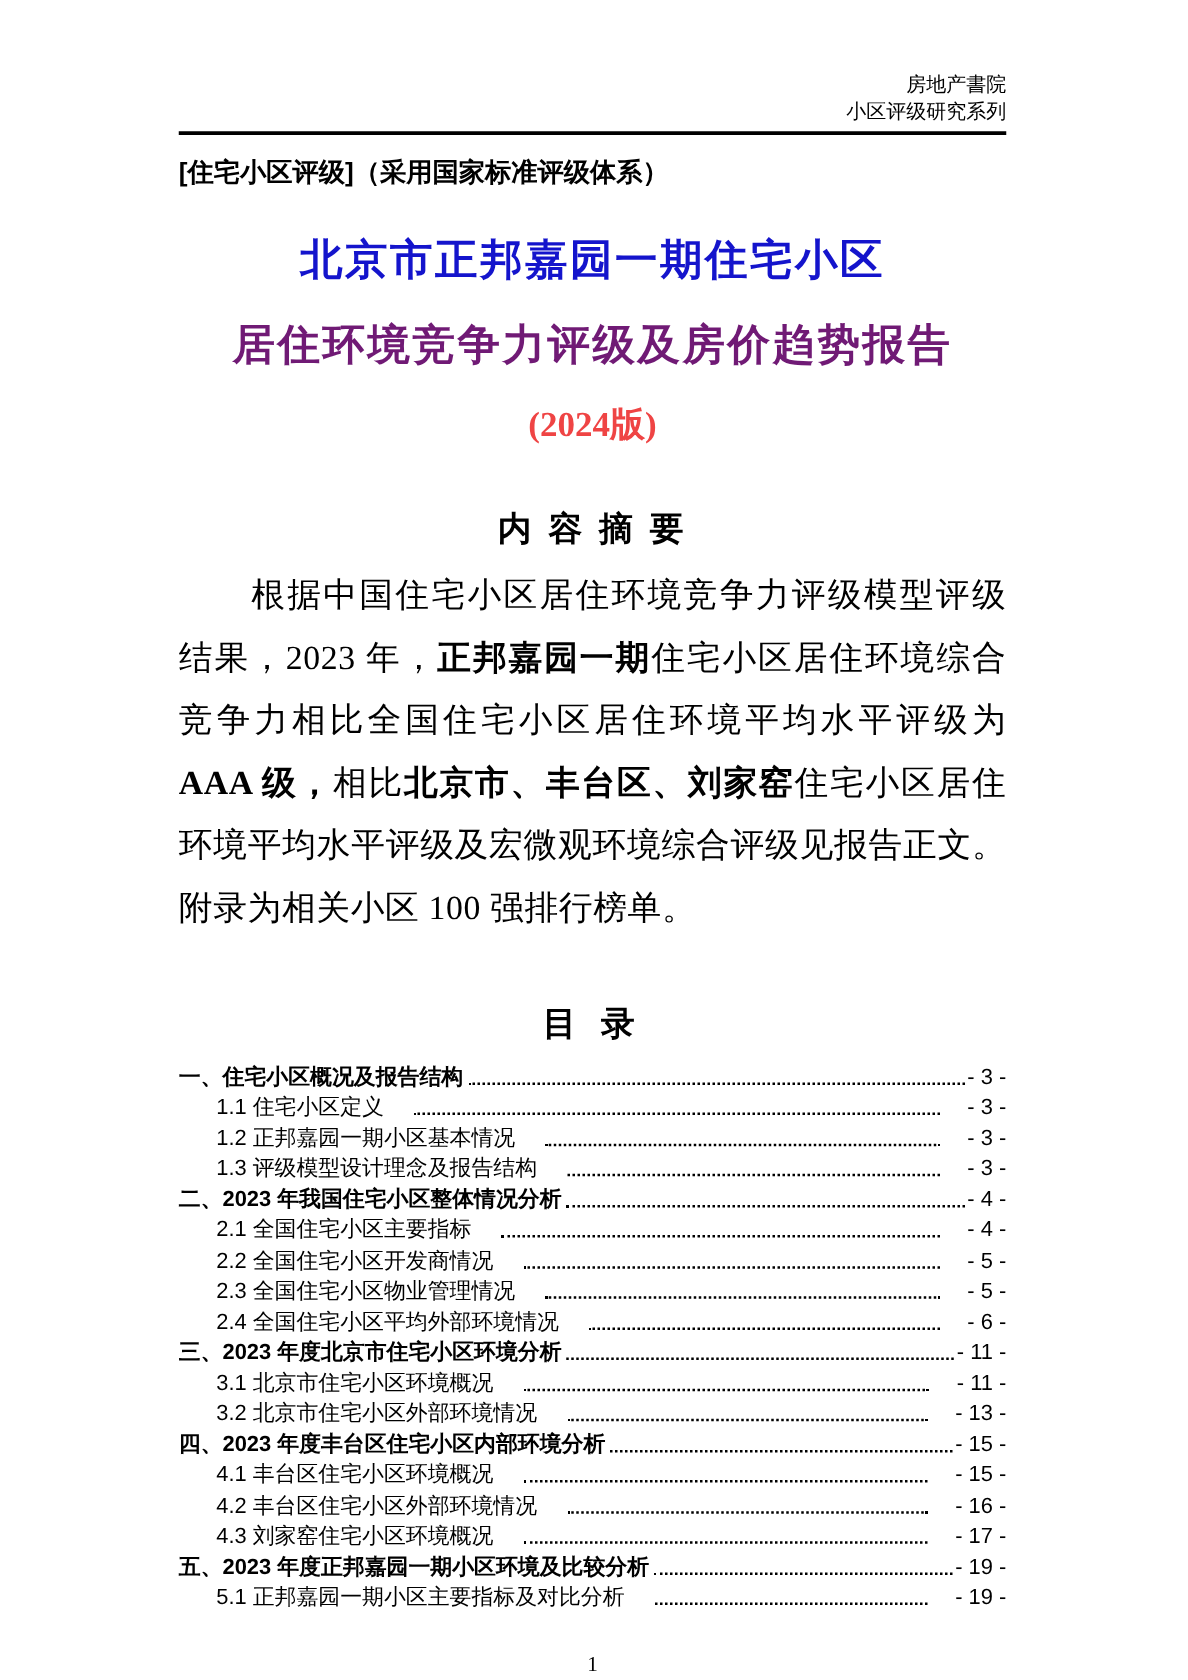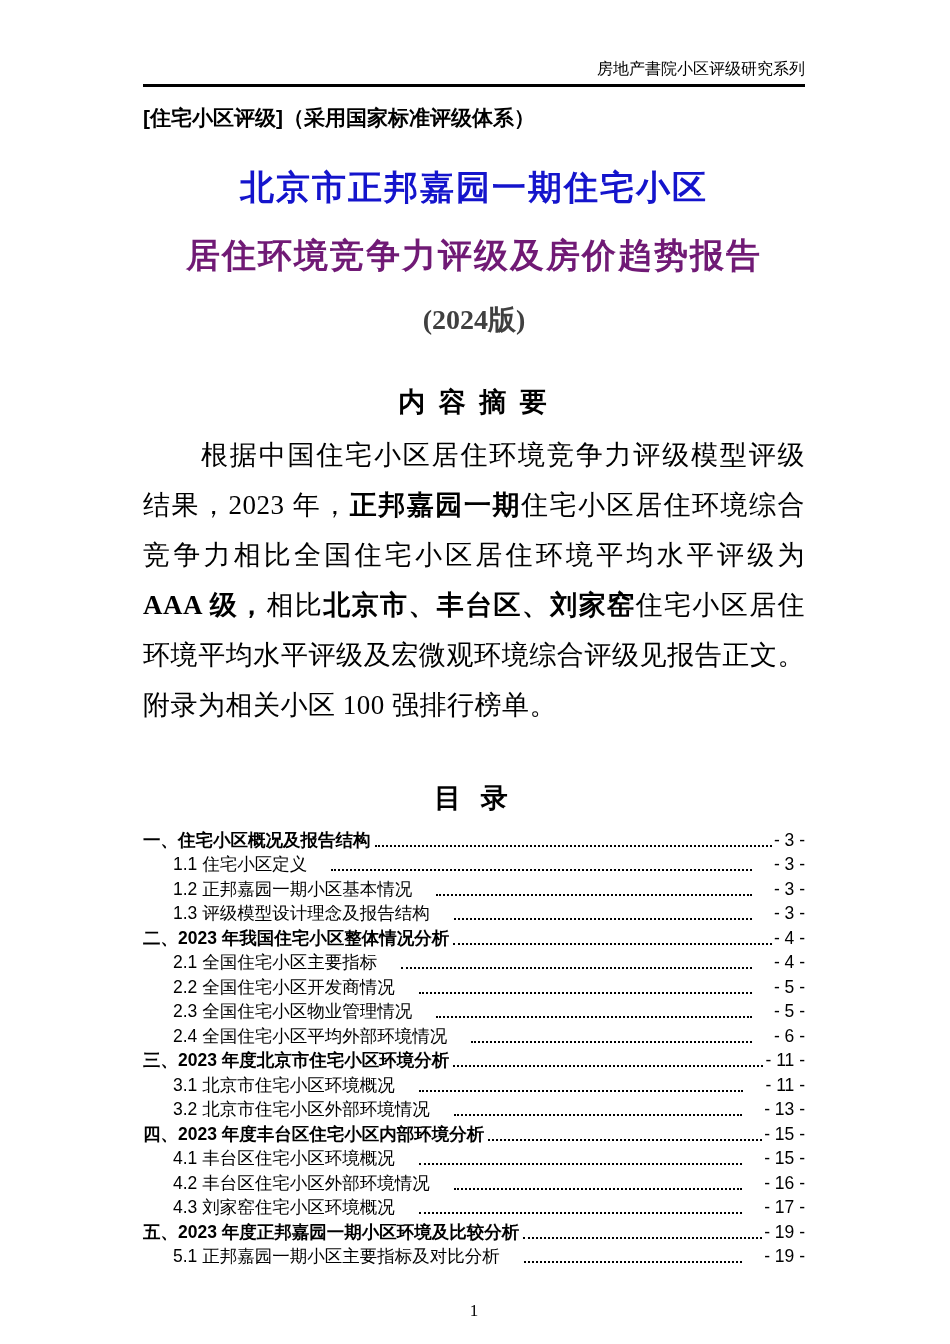--- a/index.html
+++ b/index.html
@@ -14,20 +14,21 @@
     padding: 58px 145px 0 143px;
     background: #fff;
   }
   
   .hdr {
     display: flex; justify-content: flex-end; align-items: flex-end;
     font-family: Liberation Sans, sans-serif;
     font-size: 16px; line-height: 21px;
     padding-bottom: 5px;
     border-bottom: 3px solid #000;
+    flex-direction: column;
   }
   
   .report-type {
     margin-top: 18px;
     font-family: "Liberation Sans", "DejaVu Sans", sans-serif;
     font-size: 21px; font-weight: bold; line-height: 25px;
   }
   
   .title1 {
     margin-top: 38px;
@@ -95,21 +96,21 @@
 
   <div class="hdr">
     <span>房地产書院</span>
     <span>小区评级研究系列</span>
   </div>
 
   <div class="report-type">[住宅小区评级]（采用国家标准评级体系）</div>
 
   <div class="title1" style="color: rgb(20, 20, 204);">北京市正邦嘉园一期住宅小区</div>
   <div class="title2" style="color: #701a75;">居住环境竞争力评级及房价趋势报告</div>
-  <div class="edition" style="color: #404040;">(2024版)</div>
+  <div class="edition" style="color: #ef4444;">(2024版)</div>
 
   <div class="sum-heading">内 容 摘 要</div>
   <p class="para"><span>根据中国住宅小区居住环境竞争力评级模型评级结果，2023 年，</span><b>正邦嘉园一期</b><span>住宅小区居住环境综合竞争力相比全国住宅小区居住环境平均水平评级为 </span><b>AAA 级，</b><span>相比</span><b>北京市、丰台区、刘家窑</b><span>住宅小区居住环境平均水平评级及宏微观环境综合评级见报告正文。附录为相关小区 100 强排行榜单。</span></p>
 
   <div class="toc-heading">目 录</div>
   <div class="toc">
       <div class="toc-row b">
         <span class="toc-label">一、住宅小区概况及报告结构</span>
         <span class="toc-leader"></span>
         <span class="toc-page">- 3 -</span>

